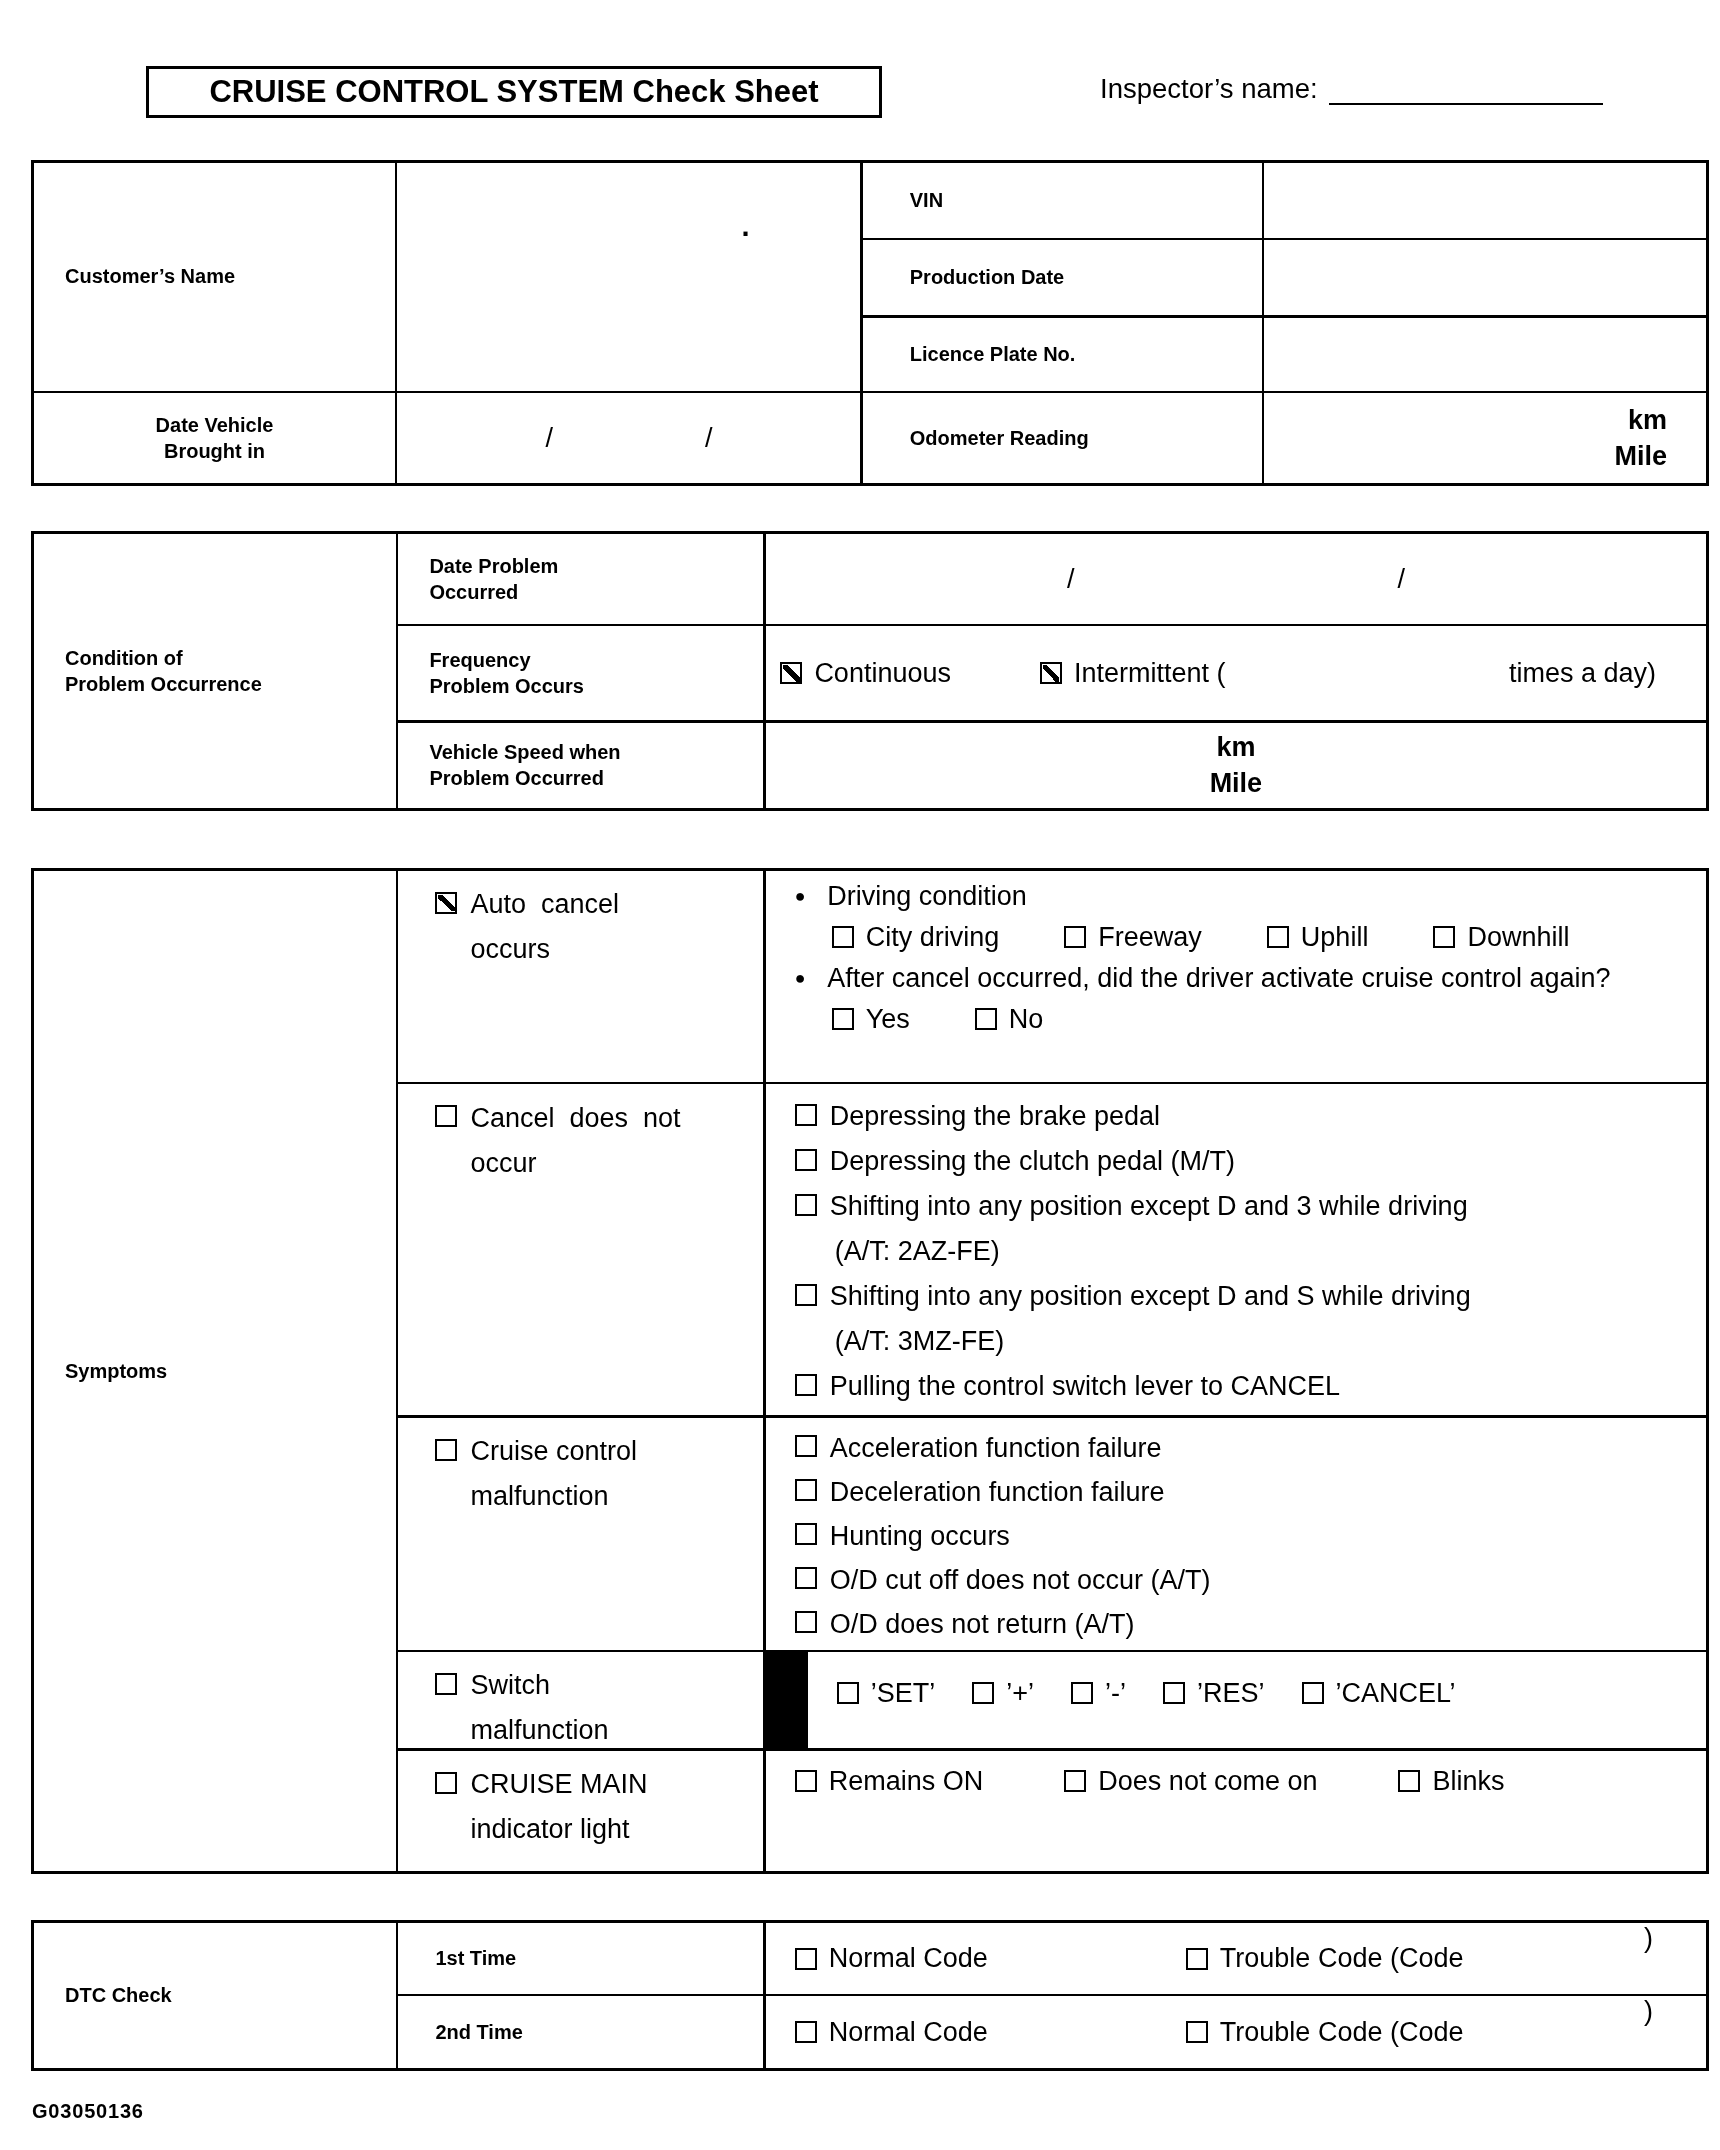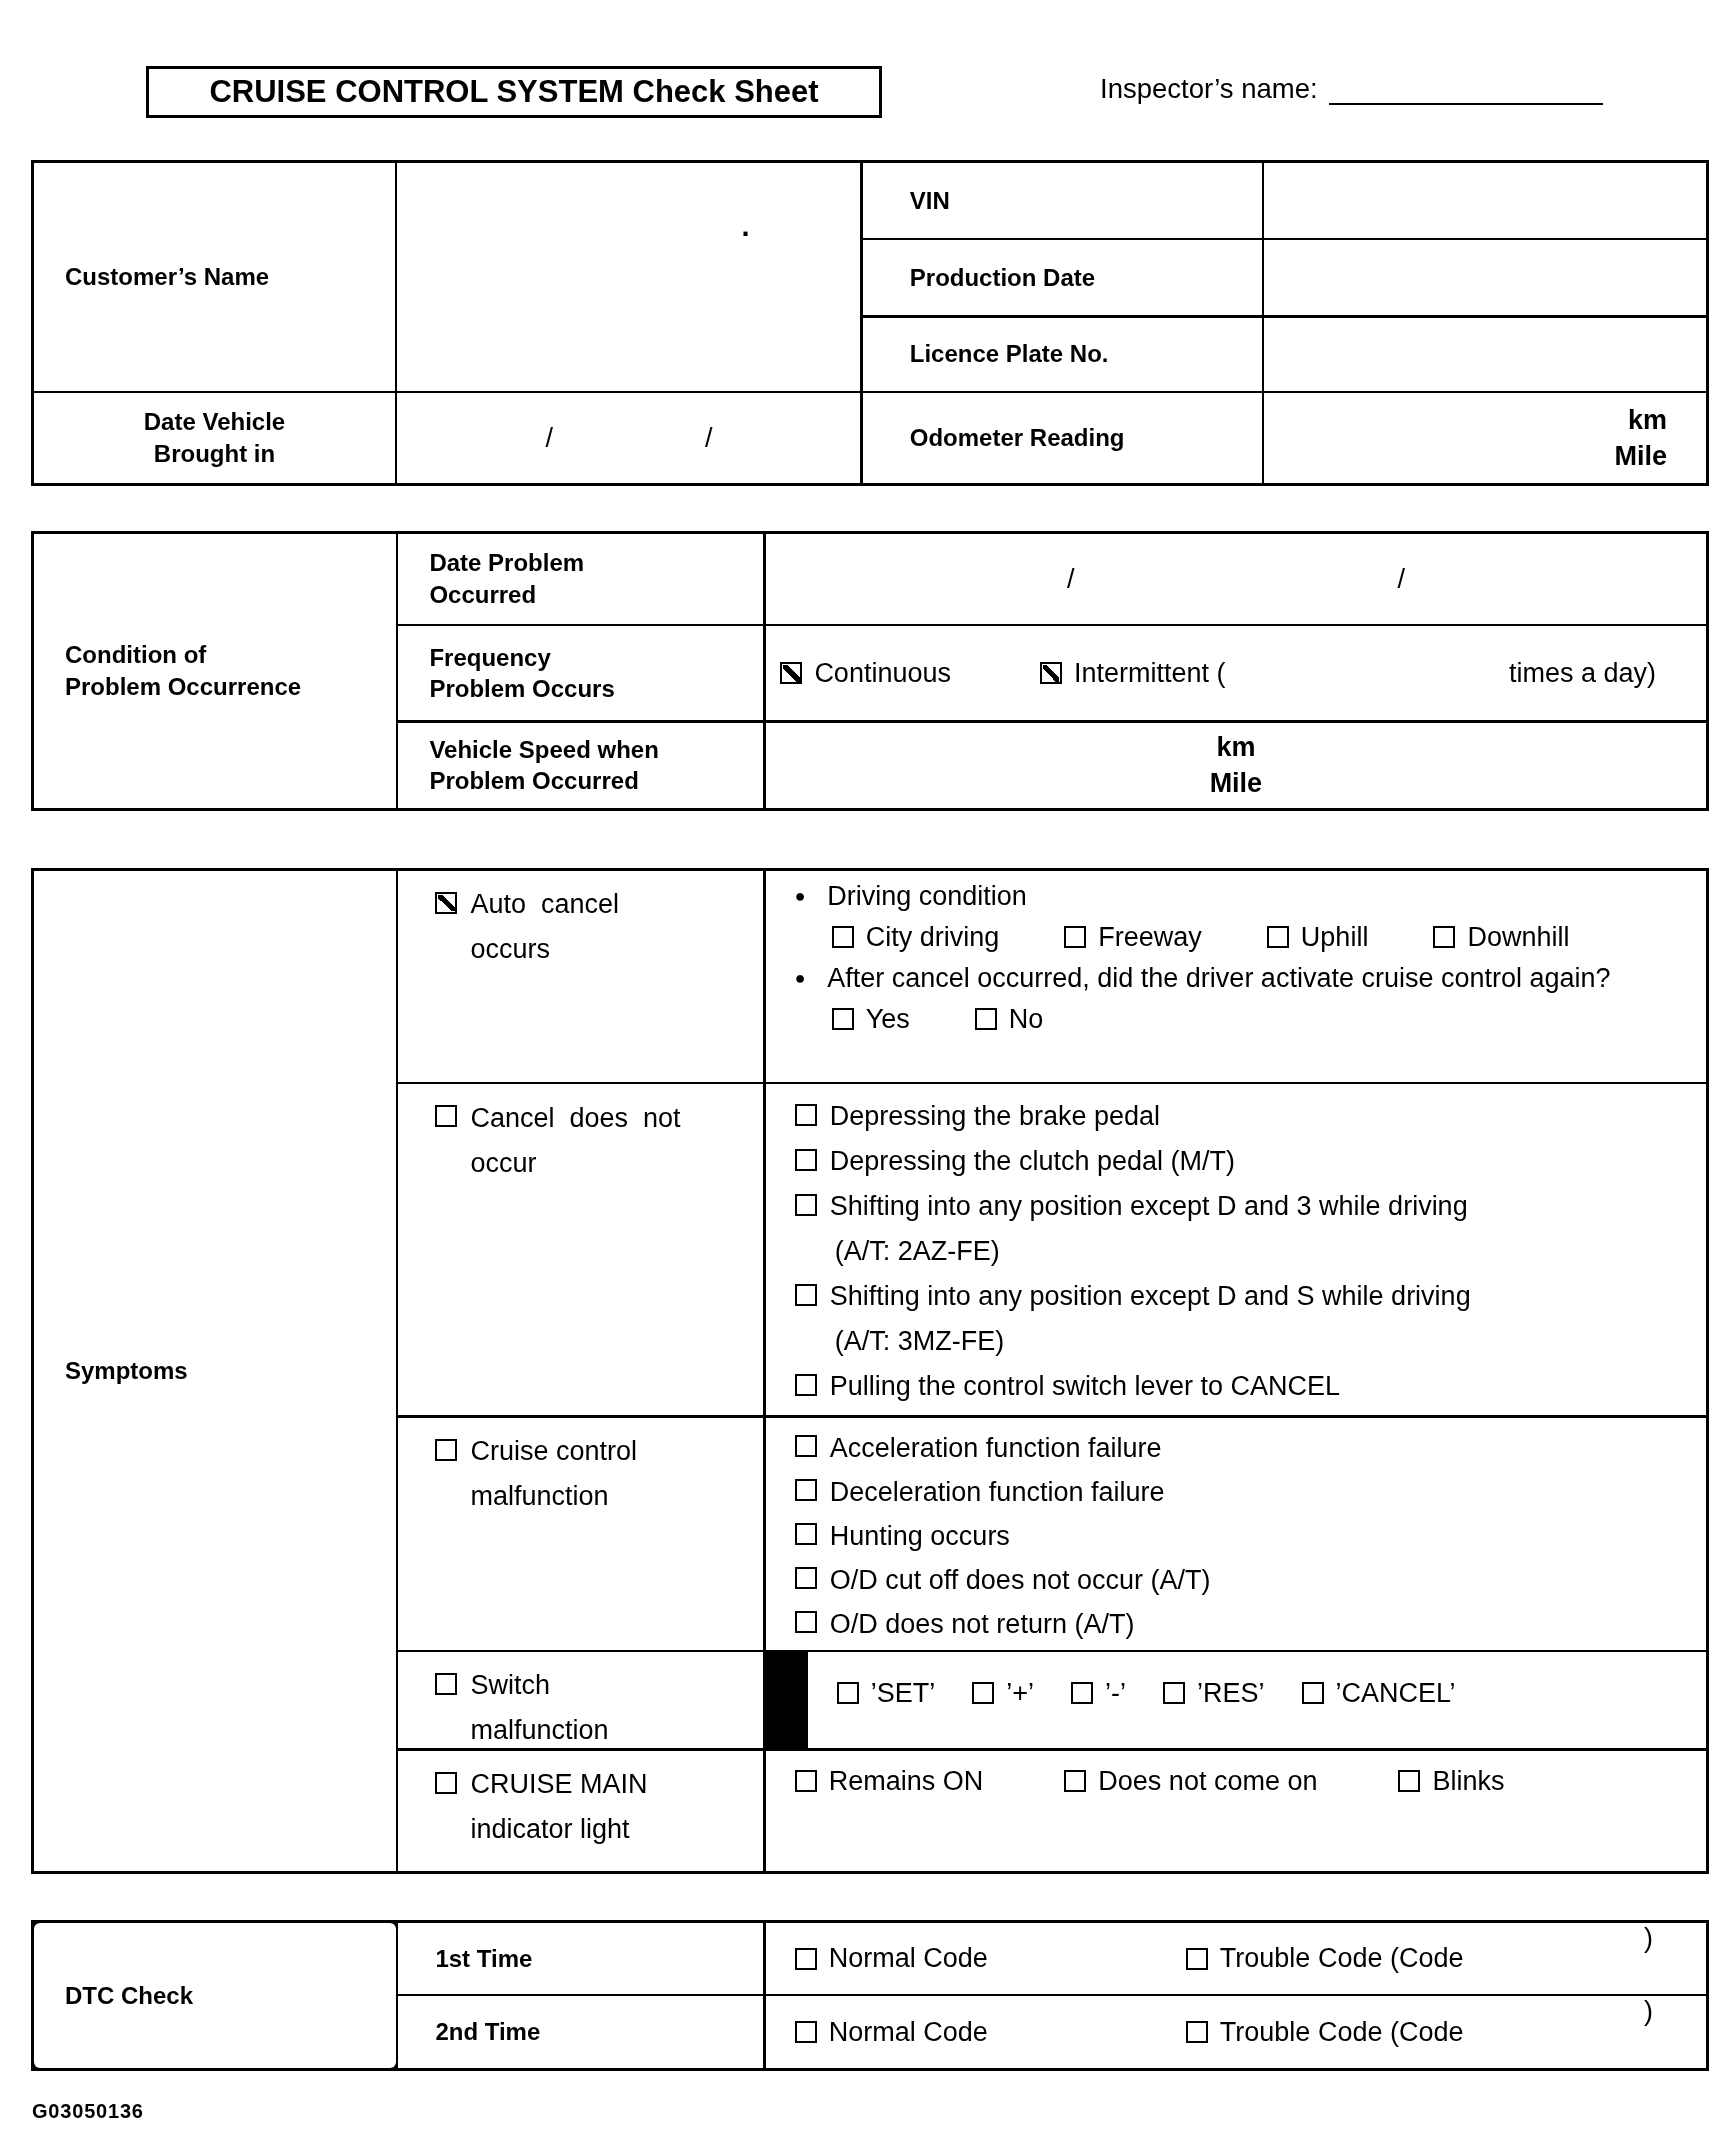--- a/index.html
+++ b/index.html
@@ -9,21 +9,21 @@
     width:1721px;height:2151px;position:relative;
     color:#000;background:#fff;
     font-family:"Liberation Sans",sans-serif;font-size:27px;
   }
   .abs{position:absolute}
   .grid{position:absolute;left:31px;width:1678px;display:grid;background:#000;border:3.2px solid #000;gap:2.4px}
   .cell{background:#fff;display:flex;overflow:hidden}
   .vc{align-items:center}
   .jc{justify-content:center}
   .tc{text-align:center}
-  .b{font-weight:bold;font-size:24px}
+  .b{font-weight:bold;font-size:20px}
   .pre{white-space:pre-line;line-height:1.32}
   .pl38{padding-left:31px}
   .pl46{padding-left:37px}
   .pl58{padding-left:47px}
 
   .checkbox{width:22px;height:22px;border:2.4px solid #000;flex:0 0 auto;display:inline-block;position:relative;background:#fff}
   .checkbox[data-checked="true"]::after{
     content:"";position:absolute;inset:0.8px;
     background:linear-gradient(to top right,transparent 40%,#000 40%,#000 62%,transparent 62%);
   }
@@ -282,21 +282,21 @@
       </span>
       <span class="opt">
         <span class="checkbox" data-checked="false"></span>
         <span>Blinks</span>
       </span>
     </div>
   </div>
 </div>
 
 <div class="grid" style="top:1920px;height:151px;grid-template-columns:362px 365px 1fr;grid-template-rows:71px 1fr;">
-  <div class="cell vc b pl38" style="grid-column:1;grid-row:1/3;border-radius:6px;">DTC Check</div>
+  <div class="cell vc b pl38" style="grid-column:1;grid-row:1/3;">DTC Check</div>
 
   <div class="cell vc b pl46" style="grid-column:2;grid-row:1;">1st Time</div>
   <div class="cell dtcv" style="grid-column:3;grid-row:1;">
     <span class="opt">
       <span class="checkbox" data-checked="false"></span>
       <span>Normal Code</span>
     </span>
     <span class="opt" style="margin-left:198px;">
       <span class="checkbox" data-checked="false"></span>
       <span>Trouble Code  (Code</span>

